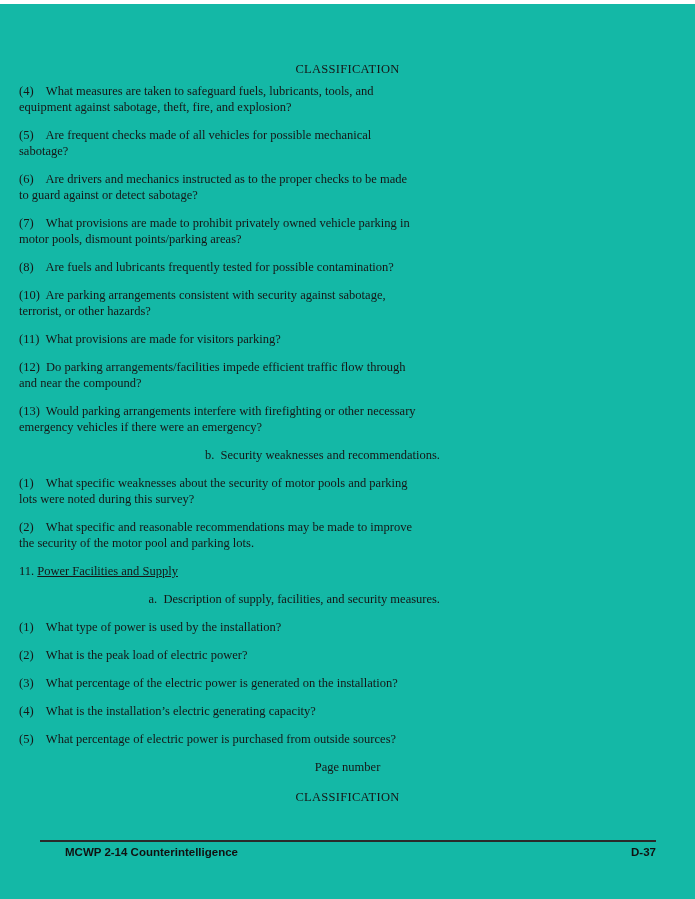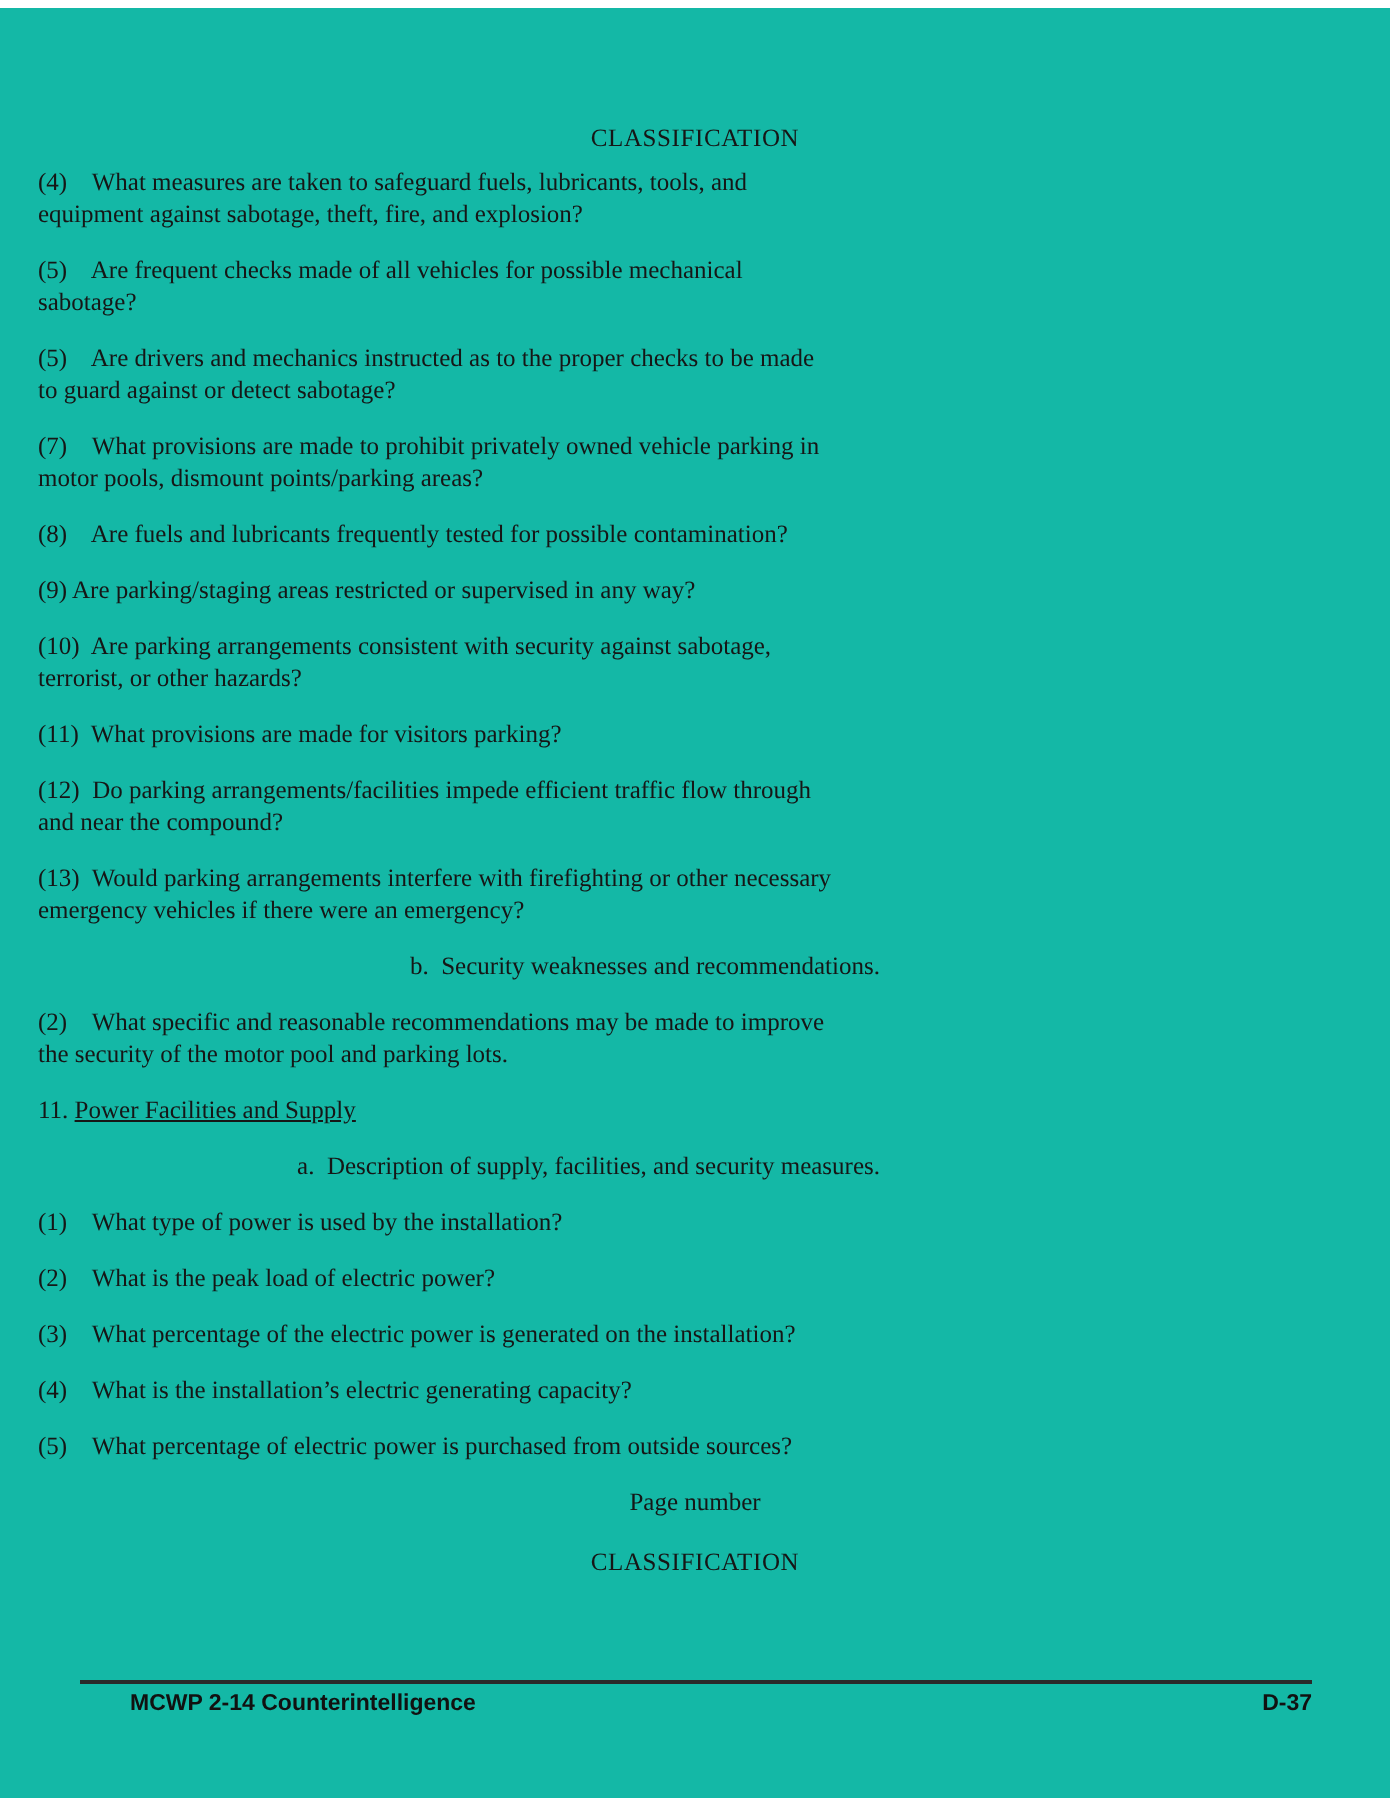--- a/index.html
+++ b/index.html
@@ -74,31 +74,31 @@
 <body>
 
 <div class="page">
 
   <div class="classification-top">CLASSIFICATION</div>
 
   <div class="content">
 
     <p class="para l3">(4)    What measures are taken to safeguard fuels, lubricants, tools, and equipment against sabotage, theft, fire, and explosion?</p>
     <p class="para l3">(5)    Are frequent checks made of all vehicles for possible mechanical sabotage?</p>
-    <p class="para l3">(5)    Are drivers and mechanics instructed as to the proper checks to be made to guard against or detect sabotage?</p>
+    <p class="para l3">(6)    Are drivers and mechanics instructed as to the proper checks to be made to guard against or detect sabotage?</p>
     <p class="para l3">(7)    What provisions are made to prohibit privately owned vehicle parking in motor pools, dismount points/parking areas?</p>
     <p class="para l3">(8)    Are fuels and lubricants frequently tested for possible contamination?</p>
-    <p class="para l3">(9) Are parking/staging areas restricted or supervised in any way?</p>
     <p class="para l3">(10)  Are parking arrangements consistent with security against sabotage, terrorist, or other hazards?</p>
     <p class="para l3">(11)  What provisions are made for visitors parking?</p>
     <p class="para l3">(12)  Do parking arrangements/facilities impede efficient traffic flow through and near the compound?</p>
     <p class="para l3">(13)  Would parking arrangements interfere with firefighting or other necessary emergency vehicles if there were an emergency?</p>
 
     <p class="para l2">b.  Security weaknesses and recommendations.</p>
 
+    <p class="para l3">(1)    What specific weaknesses about the security of motor pools and parking lots were noted during this survey?</p>
     <p class="para l3">(2)    What specific and reasonable recommendations may be made to improve the security of the motor pool and parking lots.</p>
 
     <p class="para l1"><span>11. </span><span class="u">Power Facilities and Supply</span></p>
 
     <p class="para l2">a.  Description of supply, facilities, and security measures.</p>
 
     <p class="para l3">(1)    What type of power is used by the installation?</p>
     <p class="para l3">(2)    What is the peak load of electric power?</p>
     <p class="para l3">(3)    What percentage of the electric power is generated on the installation?</p>
     <p class="para l3">(4)    What is the installation’s electric generating capacity?</p>

